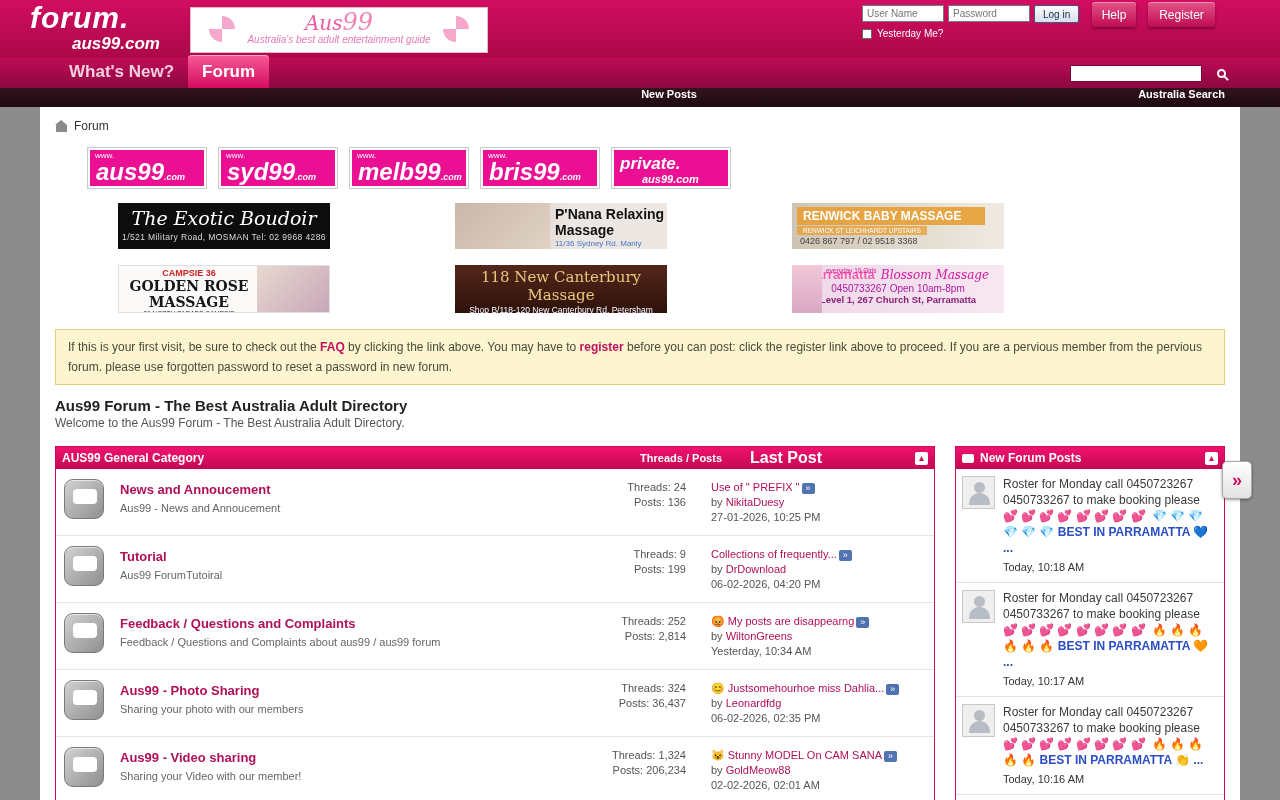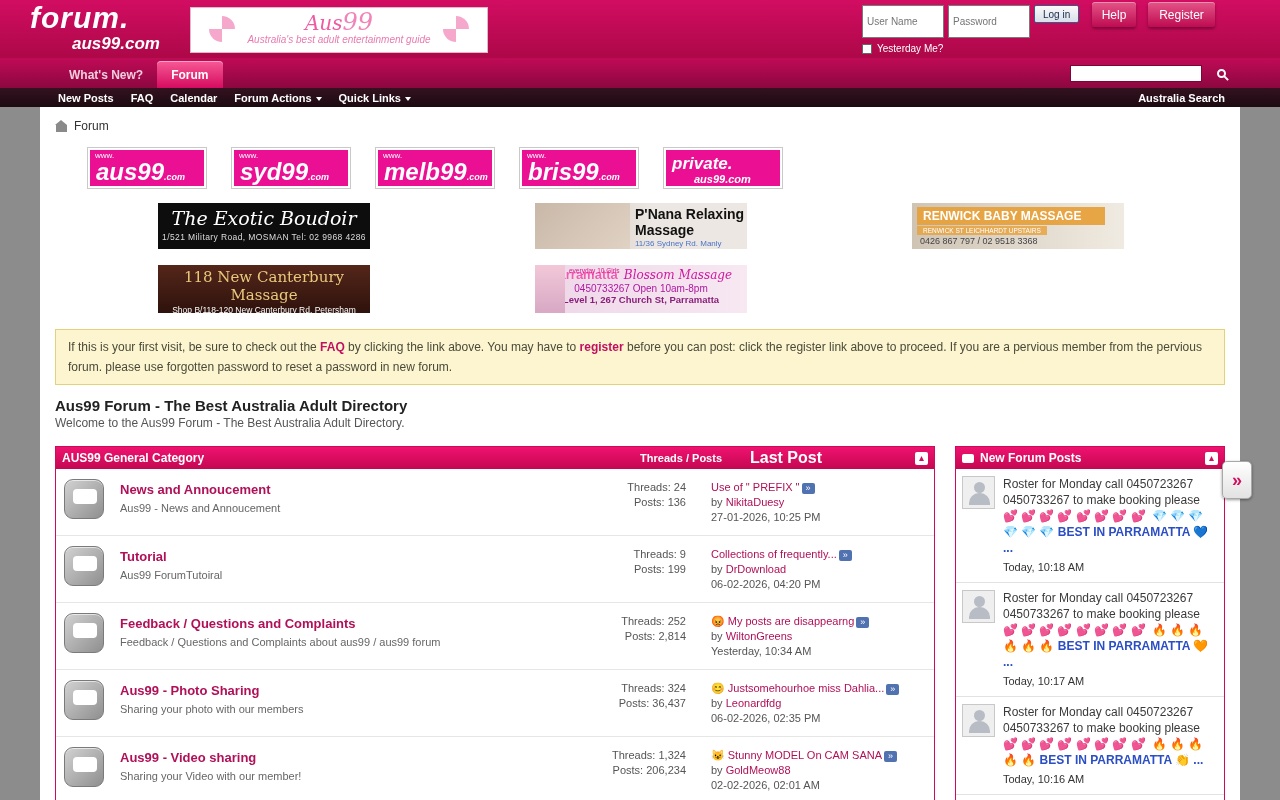--- a/index.html
+++ b/index.html
@@ -13,63 +13,63 @@
   .logo-top { font-size:30px; letter-spacing:1px; }
   .logo-bottom { font-size:17px; margin-left:42px; margin-top:2px; }
   .top-banner { position:absolute; left:190px; top:7px; width:298px; height:46px; background:#fff; border:1px solid #e0b8cc; text-align:center; overflow:hidden; }
   .tb-brand { font-family:"DejaVu Serif", serif; font-style:italic; color:#ef5aa0; font-size:20px; line-height:22px; margin-top:3px; }
   .tb-99 { font-size:24px; color:#f084b8; }
   .tb-tag { font-size:10px; font-style:italic; color:#e97ab0; }
   .windmill { position:absolute; top:8px; width:26px; height:26px; border-radius:50%; background:conic-gradient(#f6a8cc 0 25%, #ffffff 0 50%, #f6a8cc 0 75%, #ffffff 0); }
   .wm-left { left:18px; } .wm-right { right:18px; }
   .login-area { position:absolute; left:862px; top:5px; }
   .login-row1 { display:flex; gap:4px; }
-  .login-input { width:82px; height:33px; font-size:10px; padding:1px 4px; border:1px solid #7a7a7a; background:#fff; color:#444; }
+  .login-input { width:82px; height:17px; font-size:10px; padding:1px 4px; border:1px solid #7a7a7a; background:#fff; color:#444; }
   .login-btn { height:18px; font-size:10px; color:#15294a; background:linear-gradient(#fafafa,#d9e0ea); border:1px solid #3a5a88; border-radius:2px; padding:0 8px; cursor:pointer; }
   .login-row2 { margin-top:5px; display:flex; align-items:center; gap:5px; color:#fff; font-size:10px; }
   .checkbox { width:10px; height:10px; background:#fff; border:1px solid #666; display:inline-block; cursor:pointer; }
   .pill-btn { position:absolute; top:2px; height:25px; color:#fff; font-size:12px; border:none; border-radius:3px; cursor:pointer;
               background:linear-gradient(180deg,#e45587,#bf0b52); box-shadow:0 2px 3px rgba(0,0,0,.35), inset 0 1px 0 rgba(255,255,255,.35); }
   .help { left:1092px; width:44px; }
   .register { left:1148px; width:67px; }
 
   
   .tabbar { height:30px; background:linear-gradient(180deg,#c00b57,#8c0740); position:relative; }
   .tabs { position:absolute; left:55px; bottom:0; display:flex; }
-  .tab { padding:7px 14px 6px; color:#f3cede; font-size:12px; font-weight:bold; }
+  .tab { padding:7px 14px 6px; color:#f3cede; font-size:17px; font-weight:bold; }
   .tab.active { background:linear-gradient(#f65a95,#d60b60); border-radius:4px 4px 0 0; color:#fff; box-shadow:inset 0 1px 0 rgba(255,255,255,.45); }
   .searchbox { position:absolute; right:48px; top:5px; display:flex; align-items:center; gap:8px; }
   .search-input { width:132px; height:17px; border:1px solid #7a0638; background:#fff; font-size:11px; padding:1px 4px; }
   .search-btn { width:22px; height:20px; background:transparent; border:none; cursor:pointer; position:relative; }
   .mag { display:inline-block; width:9px; height:9px; border:2px solid #fff; border-radius:50%; position:relative; }
   .mag::after { content:''; position:absolute; width:2px; height:6px; background:#fff; transform:rotate(-45deg); bottom:-5px; right:-3px; }
 
   
-  .subnav { height:19px; background:linear-gradient(180deg,#33121f,#1c0a11); position:relative; display:flex; align-items:center; padding-left:58px; gap:17px; }
+  .subnav { height:19px; background:linear-gradient(180deg,#33121f,#1c0a11); position:relative; display:flex; align-items:center; padding-left:58px; gap:17px;flex-direction:column; }
   .subnav a { color:#fff; font-size:11px; font-weight:bold; }
   .dd-arrow { display:inline-block; width:0; height:0; border-left:3px solid transparent; border-right:3px solid transparent; border-top:4px solid #fff; margin-left:4px; vertical-align:middle; }
   .adv-search { position:absolute; right:55px; }
 
   
   .content { margin:0 40px; background:#fff; min-height:693px; position:relative; padding-bottom:20px; }
   .breadcrumb { padding:12px 0 0 16px; font-size:12px; color:#333; display:flex; align-items:center; }
   .home-icon { width:11px; height:7px; background:#8a8a8a; position:relative; display:inline-block; margin-right:7px; top:2px; }
   .home-icon::before { content:''; position:absolute; top:-5px; left:-1px; border-left:6px solid transparent; border-right:6px solid transparent; border-bottom:5px solid #8a8a8a; }
 
-  .site-logos { display:flex; gap:24px; margin:14px 16px 0 15px;padding-left:32px; }
+  .site-logos { display:flex; gap:11px; margin:14px 16px 0 15px;padding-left:32px; }
   .logo-box { width:120px; height:42px; background:#ea0f93; border:1px solid #c9c9c9; box-shadow:inset 0 0 0 2px #fff; color:#fff; font-style:italic; font-weight:bold; position:relative; cursor:pointer; }
   .lb-www { position:absolute; top:3px; left:7px; font-size:8px; font-style:normal; font-weight:normal; }
   .lb-main { position:absolute; bottom:4px; left:8px; font-size:24px; line-height:1; white-space:nowrap; }
   .lb-tld { font-size:9px; }
   .logo-private .lb-main { font-size:17px; bottom:16px; }
   .lb-sub { position:absolute; bottom:3px; left:30px; font-size:11px; }
 
   .ads { display:flex; gap:125px; margin:14px 0 0 78px; }
   .ads.second { margin-top:16px; }
-  .ad { width:212px; height:46px; position:relative; overflow:hidden; cursor:pointer;margin-left:40px; }
+  .ad { width:212px; height:46px; position:relative; overflow:hidden; cursor:pointer; }
   .ad2 { height:48px; }
   .ad-exotic { background:#0e0d0d; color:#fff; text-align:center; }
   .ad-exotic .ad-title { font-family:"DejaVu Serif", serif; font-style:italic; font-size:19px; margin-top:4px; }
   .ad-exotic .ad-l2 { font-size:8.5px; color:#ddd; letter-spacing:.4px; margin-top:3px; }
   .ad-pnana { background:linear-gradient(90deg,#cbbcae,#ece7e2 55%); }
   .ad-pnana .ph { position:absolute; left:0; top:0; width:95px; height:100%; background:linear-gradient(135deg,#c9b8a8,#e0d2c4); }
   .ad-pnana .txt { position:absolute; left:100px; top:3px; }
   .ad-pnana .ad-title { font-size:14px; font-weight:bold; color:#111; }
   .ad-pnana .ad-l2 { font-size:8px; color:#4a74c8; margin-top:1px; }
   .ad-renwick { background:linear-gradient(90deg,#cfc4b4,#f0ebe2); }
@@ -232,20 +232,27 @@
       </div>
     </a>
     <a class="ad ad-renwick">
       <div class="strip">RENWICK BABY MASSAGE</div>
       <div class="ad-l2">RENWICK ST LEICHHARDT UPSTAIRS</div>
       <div class="ad-l3">0426 867 797 / 02 9518 3368</div>
     </a>
   </div>
 
   <div class="ads second">
+    <a class="ad ad2 ad-golden">
+      <span class="ph"></span>
+      <div class="ad-pre">CAMPSIE 36</div>
+      <div class="ad-title">GOLDEN ROSE MASSAGE</div>
+      <div class="ad-l2">36 NORTH PARADE CAMPSIE</div>
+
+    </a>
     <a class="ad ad2 ad-118">
       <div class="ad-title">118 New Canterbury Massage</div>
       <div class="ad-l2">Shop B/118-120 New Canterbury Rd, Petersham</div>
       <div class="ad-l3">0406071888</div>
     </a>
     <a class="ad ad2 ad-blossom">
       <span class="ph"></span>
       <div class="ad-pre">everyday 10 Girls</div>
       <div><span class="ad-title" style="display:inline;">Parramatta</span><span class="ad-title2">Blossom Massage</span></div>
       <div class="ad-l2">0450733267  Open 10am-8pm</div>

